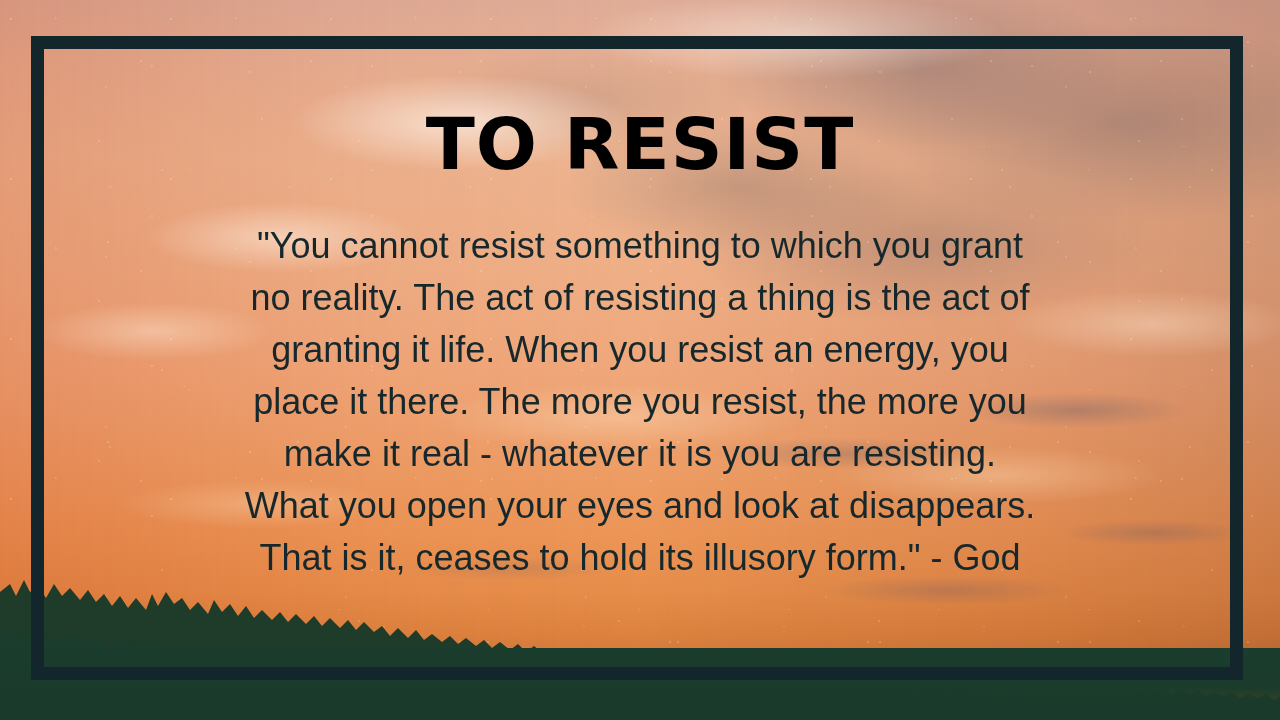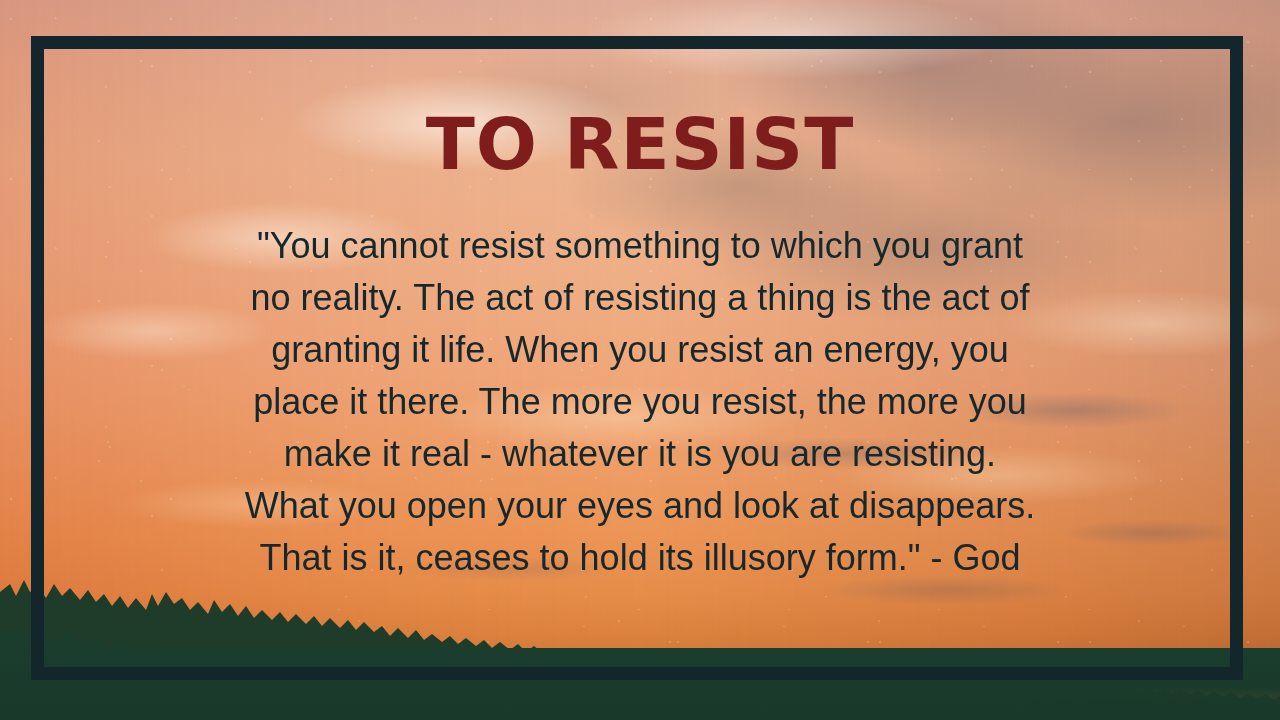--- a/index.html
+++ b/index.html
@@ -151,21 +151,21 @@
   }
 
   .quote-title {
     margin: 0;
     padding-top: 108px;
     font-family: "DejaVu Sans", sans-serif;
     font-weight: bold;
     font-size: 72px;
     letter-spacing: 1px;
     line-height: 1;
-    color: #7f1d1d;
+    color: #000000;
   }
 
   .quote-body {
     margin: 40px auto 0;
     width: 830px;
     font-family: "Liberation Sans", sans-serif;
     font-weight: 400;
     font-size: 36px;
     line-height: 52px;
     color: #17282c;

